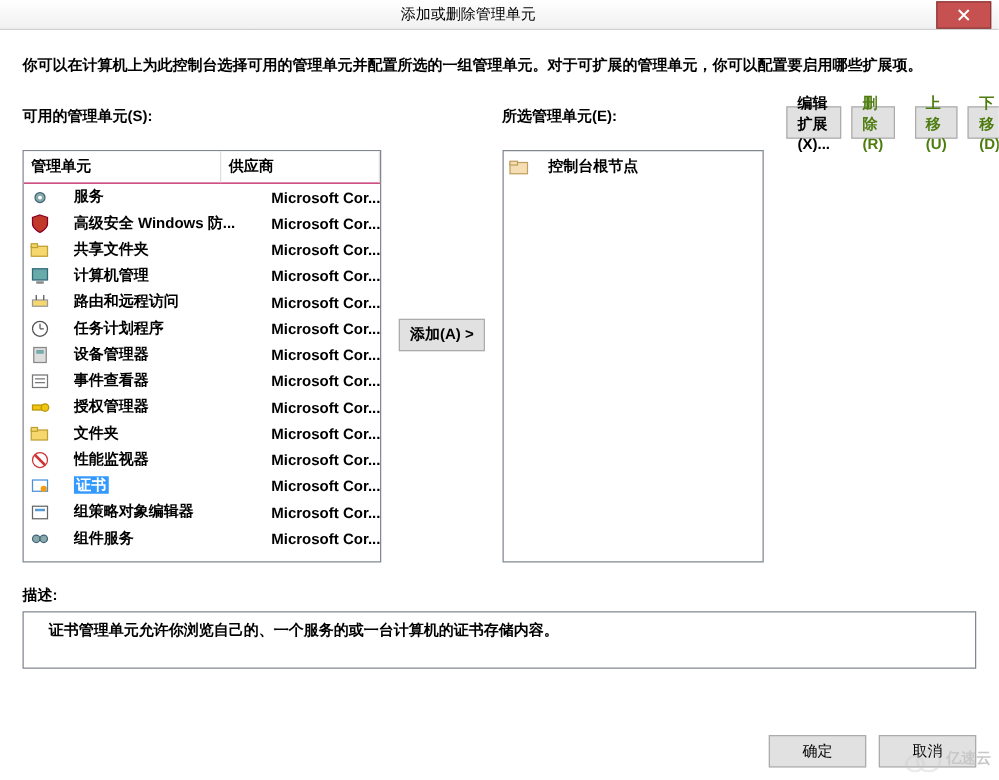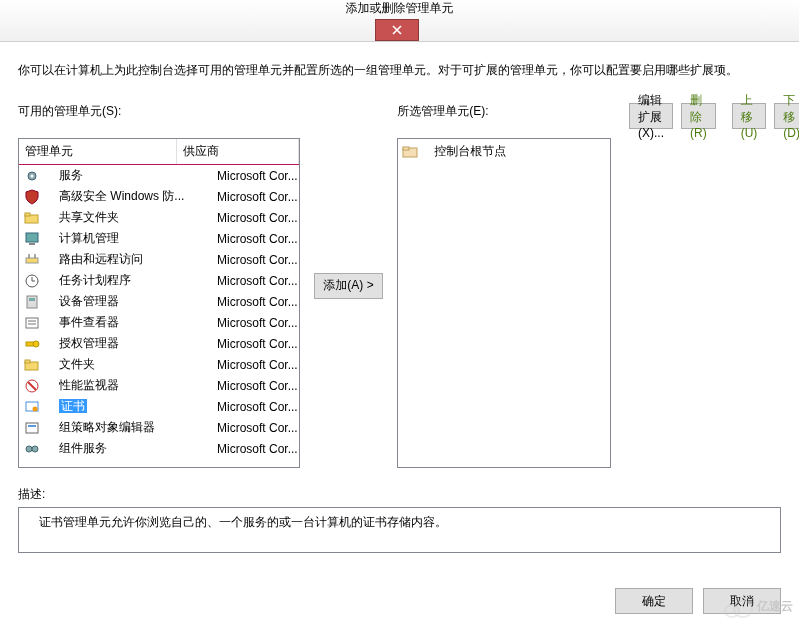--- a/index.html
+++ b/index.html
@@ -1,20 +1,20 @@
 <!DOCTYPE html>
 <html><head>
 <meta charset="utf-8">
 <style>
 * { box-sizing: border-box; font-family: "Microsoft YaHei", "Segoe UI", Tahoma, sans-serif; font-size: 12px; }
 body { margin: 0; padding: 0; background: #fff; width: 799px; height: 624px; position: relative; }
-.titlebar { height: 42px; background: linear-gradient(#fff,#f0f0f0); border-bottom: 1px solid #d0d0d0; display: flex; align-items: center; position: relative; flex-direction: column; }
+.titlebar { height: 24px; background: linear-gradient(#fff,#f0f0f0); border-bottom: 1px solid #d0d0d0; display: flex; align-items: center; position: relative; }
 .titlebar .title { flex: 1; text-align: center; font-size: 12px; }
 .close-btn { width: 44px; height: 22px; background: #c75050; color: #fff; display: flex; align-items: center; justify-content: center; margin-right: 6px; border: 1px solid #8b3a3a; cursor: pointer; }
-.content { padding: 12px 18px 0 18px; }
+.content { padding: 12px 18px 0 18px; font-weight: bold; }
 .instruction { margin: 8px 0 24px 0; color: #000; }
 .columns { display: flex; gap: 10px; }
 .col-left { width: 290px; display: flex; flex-direction: column; }
 .col-mid { width: 80px; display: flex; flex-direction: column; justify-content: center; align-items: center; }
 .col-right-tree { width: 220px; display: flex; flex-direction: column; }
 .col-buttons { width: 160px; display: flex; flex-direction: row; gap: 8px; }
 .section-label { margin-bottom: 18px; }
 .listbox { border: 1px solid #828790; height: 330px; overflow: hidden; display: flex; flex-direction: column; background: #fff; }
 .list-header { display: flex; border-bottom: 1px solid #be185d; background: #fff; }
 .list-header div { padding: 4px 6px; border-right: 1px solid #e0e0e0; }

